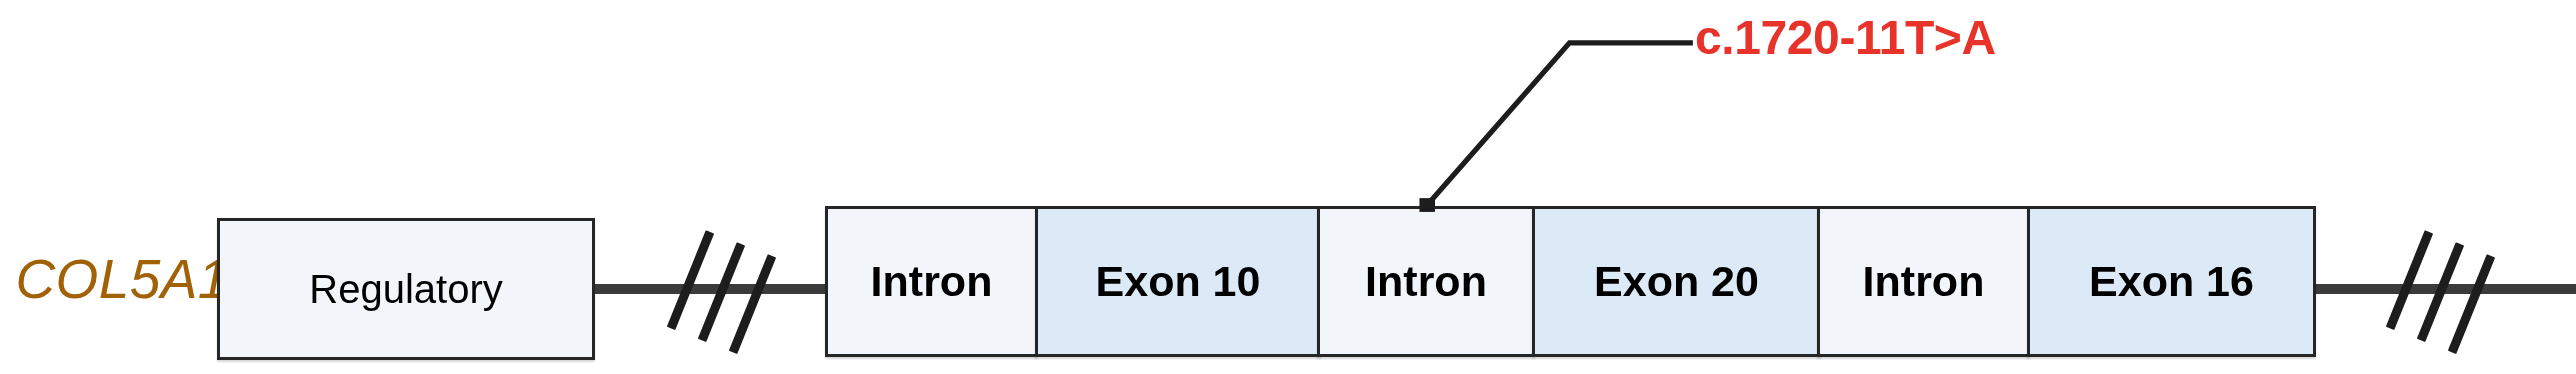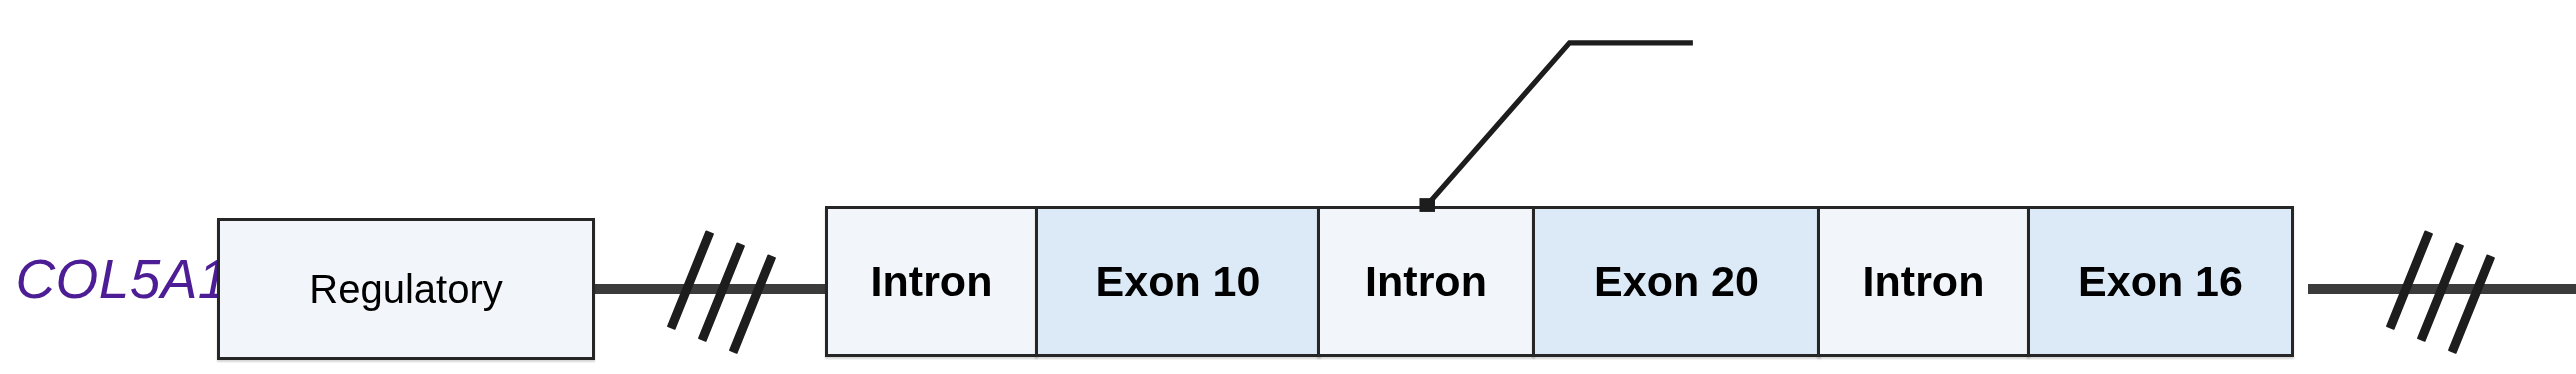--- a/index.html
+++ b/index.html
@@ -25,21 +25,21 @@
     position: absolute;
     left: 15.5px;
     top: 249px;
     width: 200px;
     text-align: center;
     font-style: italic;
     font-weight: 400;
     font-size: 55px;
     line-height: 60px;
     letter-spacing: 0.4px;
-    color: #4c1d95;
+    color: #a16207;
     white-space: nowrap;
   }
 
   
   .backbone {
     position: absolute;
     height: 9.5px;
     background: #3b3b3b;
     top: 284px;
   }
@@ -166,25 +166,26 @@
       </div>
       <div class="gbox feature-box intron" style="left: 1317px; width: 218px;">
         <span class="gbox-label">Intron</span>
       </div>
       <div class="gbox feature-box exon" style="left: 1532px; width: 289px;">
         <span class="gbox-label">Exon 20</span>
       </div>
       <div class="gbox feature-box intron" style="left: 1817px; width: 213px;">
         <span class="gbox-label">Intron</span>
       </div>
-      <div class="gbox feature-box exon" style="left: 2027px; width: 267px;">
+      <div class="gbox feature-box exon" style="left: 2027px; width: 289px;">
         <span class="gbox-label">Exon 16</span>
       </div>
     </div>
 
   <svg class="callout-leader" viewBox="0 0 420 240" width="363" height="207">
     <polyline points="52,218 217,30 360,30" fill="none" stroke="#1d1d1d" stroke-width="6" stroke-linejoin="miter" stroke-linecap="butt"></polyline>
     <rect x="43" y="210" width="18" height="16" fill="#1d1d1d"></rect>
   </svg>
 
+  <div class="variant-label">c.1720-11T&gt;A</div>
 
 </div>
 
 
 </body></html>

